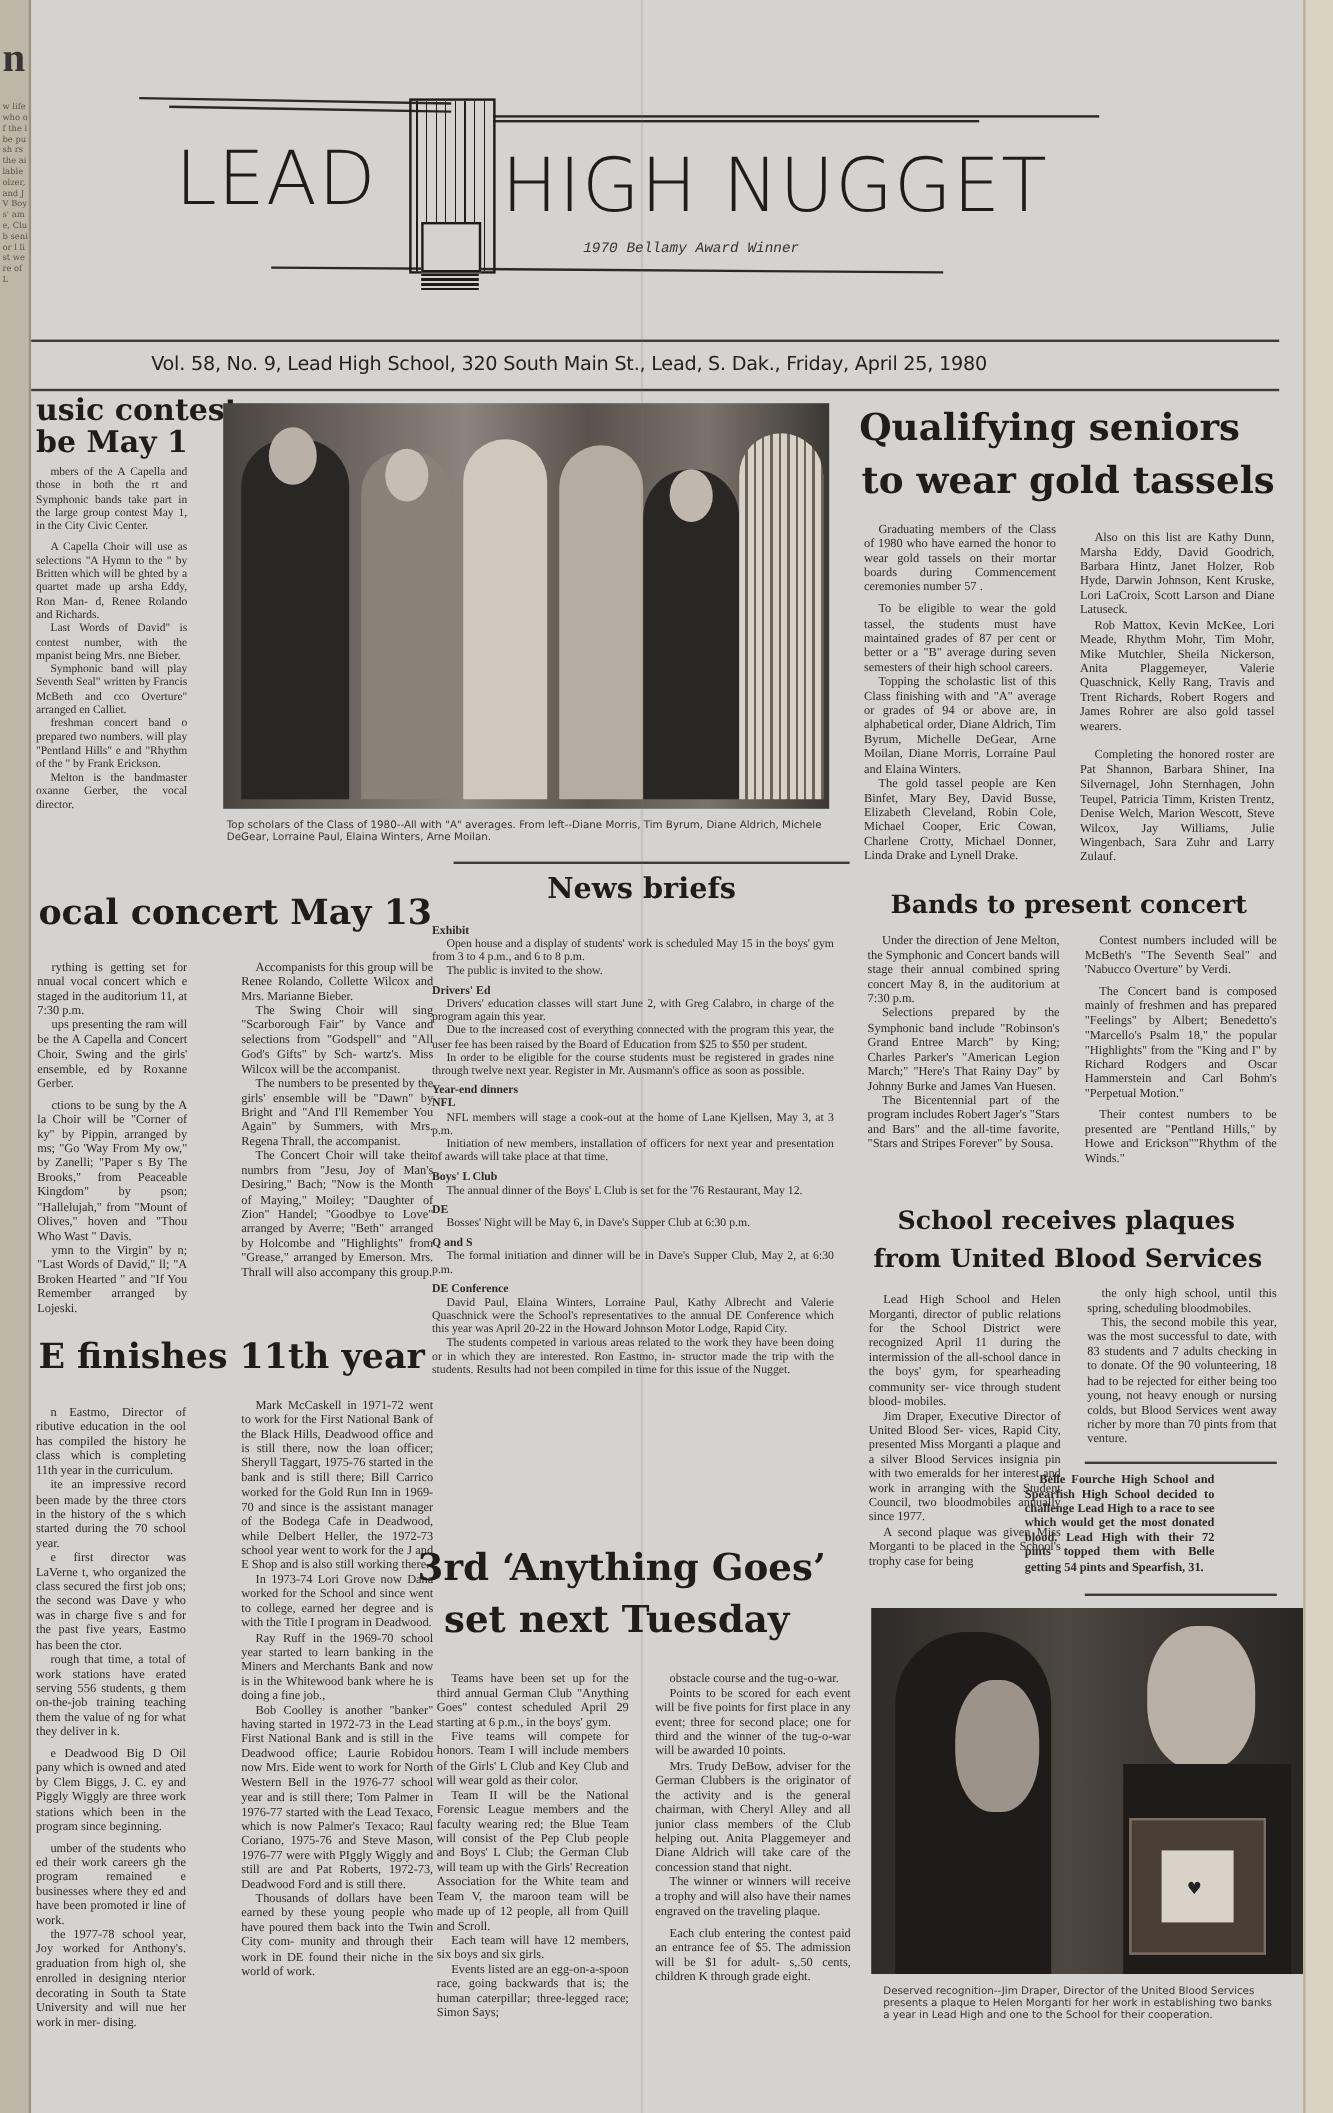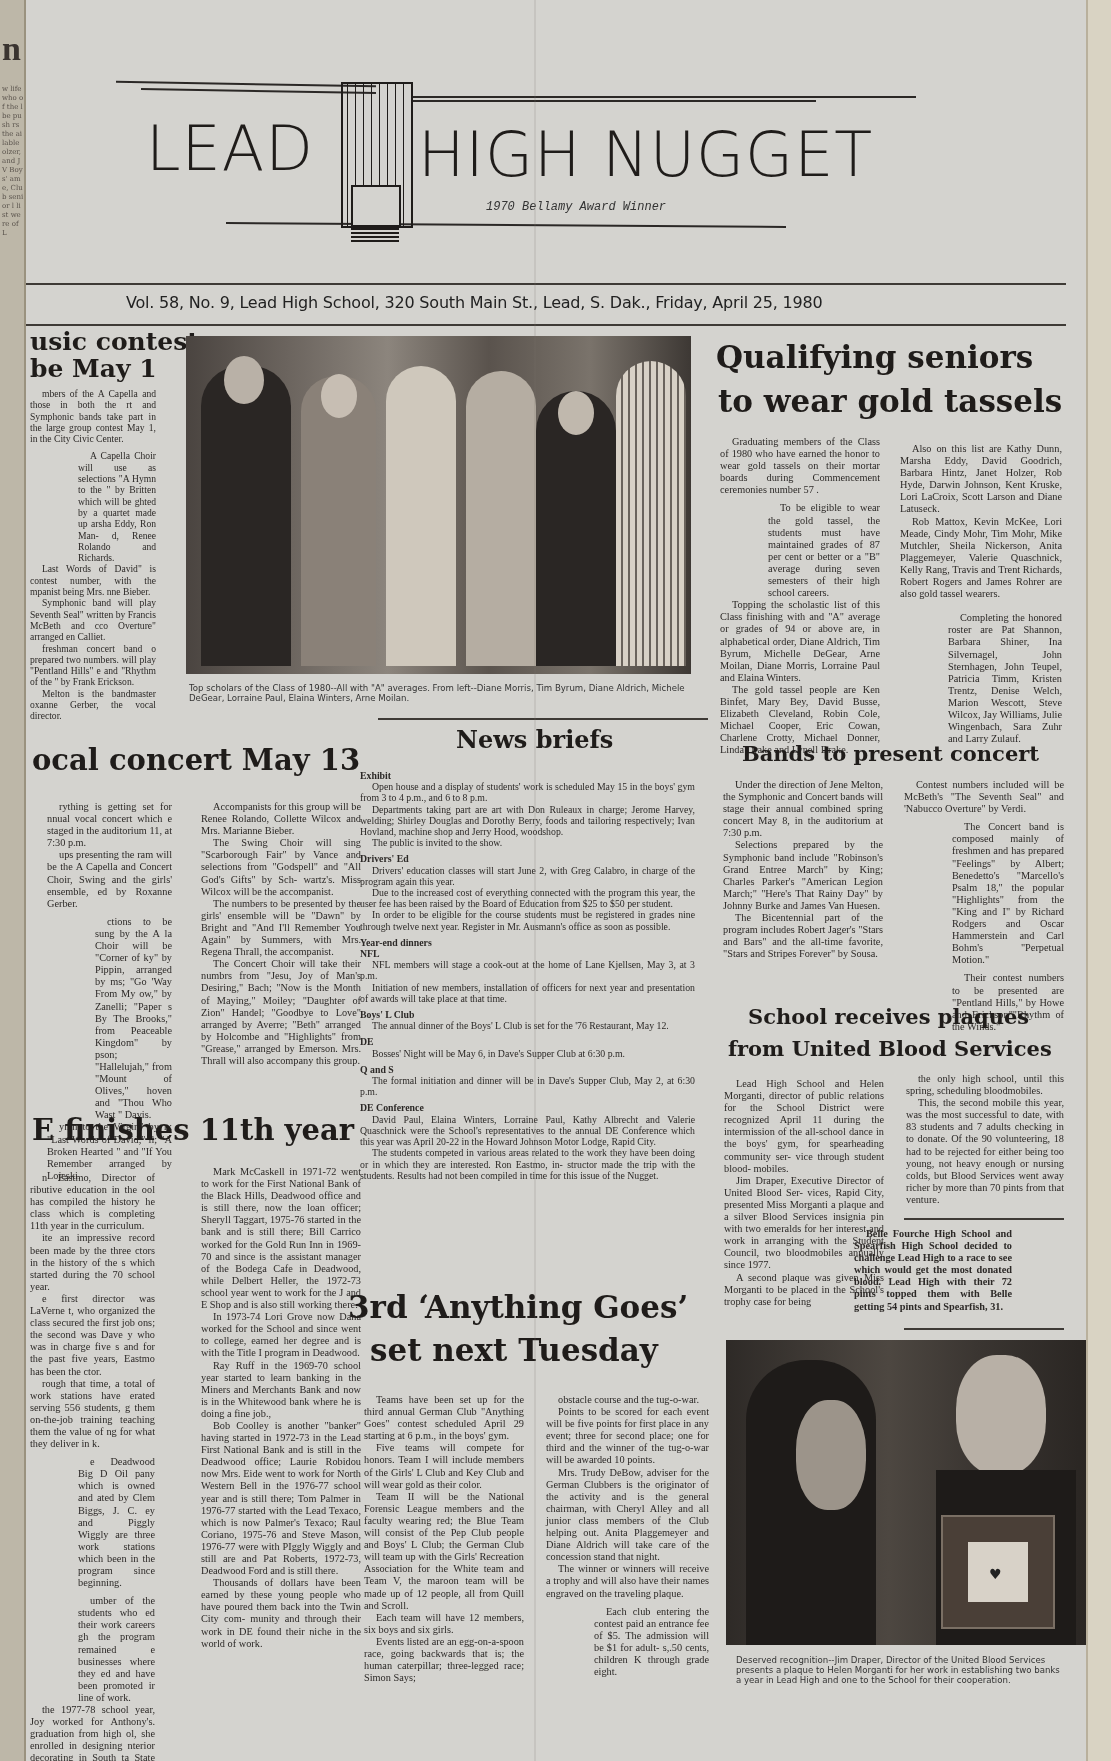--- a/index.html
+++ b/index.html
@@ -18,21 +18,21 @@
   .tower-door { position:absolute; left:147px; top:192px; width:22px; height:30px; border:2px solid #1f1c1a; background:#d4d3cf; }
   .steps { position:absolute; left:150px; top:228px; width:24px; height:12px; background:repeating-linear-gradient(180deg, #1f1c1a 0 2px, transparent 2px 4px); }
   .award { position:absolute; left:490px; top:200px; font-family:"DejaVu Sans", sans-serif; font-style:italic; font-size:12px; color:#333; }
   .dateline { position:absolute; left:100px; top:296px; font-family:"DejaVu Sans", sans-serif; font-size:16px; color:#222; letter-spacing:-0.2px; }
 
   
   .hl { position:absolute; font-family:"DejaVu Serif", serif; font-weight:bold; color:#1f1c1a; line-height:1.1; white-space:nowrap; }
   .txt { position:absolute; font-family:"Liberation Serif", serif; font-size:10.3px; line-height:12.1px; color:#2c2927; text-align:justify; }
   .txt p { margin:0; text-indent:12px; }
   .txt p + p { margin-top:0; }
-  .txt .gap { margin-top:6px;margin-left:48px; }
+  .txt .gap { margin-top:6px; }
   .sub { font-weight:bold; text-indent:0 !important; margin-top:5px !important; }
   .caption { position:absolute; font-family:"DejaVu Sans", sans-serif; font-size:8.6px; line-height:10px; color:#333; }
   .rule { position:absolute; height:1.5px; background:#3e3a36; }
   .photo { position:absolute; background:#3a3633; overflow:hidden; }
   .bold-txt p { font-weight:bold; }
 </style>
 </head>
 <body>
 
 <div class="leftpage">
@@ -81,40 +81,39 @@
     <div class="abs" style="left:280px;top:35px;width:70px;height:295px;border-radius:35px 35px 0 0;background:#b5ada2;"></div>
     <div class="abs" style="left:350px;top:55px;width:80px;height:275px;border-radius:40px 40px 0 0;background:#2a2624;"></div>
     <div class="abs" style="left:372px;top:55px;width:36px;height:44px;border-radius:50%;background:#c0b8ad;"></div>
     <div class="abs" style="left:430px;top:25px;width:70px;height:305px;border-radius:35px 35px 0 0;background:repeating-linear-gradient(90deg,#d8d1c6 0 5px,#6a635c 5px 7px);"></div>
   </div>
   <div class="caption" style="left:163px;top:683px;width:500px;">Top scholars of the Class of 1980--All with "A" averages. From left--Diane Morris, Tim Byrum, Diane Aldrich, Michele DeGear, Lorraine Paul, Elaina Winters, Arne Moilan.</div>
   <div class="rule" style="left:352px;top:718px;width:330px;"></div>
 
   <div>
     <div class="hl" style="left:6px;top:745px;font-size:29px;">ocal concert May 13</div>
-    <div class="txt" style="left:21px;top:801px;width:125px;">
+    <div class="txt" style="left:5px;top:801px;width:125px;">
       <p>rything is getting set for nnual vocal concert which e staged in the auditorium 11, at 7:30 p.m.</p>
       <p>ups presenting the ram will be the A Capella and Concert Choir, Swing and the girls' ensemble, ed by Roxanne Gerber.</p>
       <p class="gap">ctions to be sung by the A la Choir will be "Corner of ky" by Pippin, arranged by ms; "Go 'Way From My ow," by Zanelli; "Paper s By The Brooks," from Peaceable Kingdom" by pson; "Hallelujah," from "Mount of Olives," hoven and "Thou Who Wast " Davis.</p>
       <p>ymn to the Virgin" by n; "Last Words of David," ll; "A Broken Hearted " and "If You Remember arranged by Lojeski.</p>
     </div>
     <div class="txt" style="left:175px;top:801px;width:160px;">
       <p>Accompanists for this group will be Renee Rolando, Collette Wilcox and Mrs. Marianne Bieber.</p>
       <p>The Swing Choir will sing "Scarborough Fair" by Vance and selections from "Godspell" and "All God's Gifts" by Sch- wartz's. Miss Wilcox will be the accompanist.</p>
       <p>The numbers to be presented by the girls' ensemble will be "Dawn" by Bright and "And I'll Remember You Again" by Summers, with Mrs. Regena Thrall, the accompanist.</p>
       <p>The Concert Choir will take their numbrs from "Jesu, Joy of Man's Desiring," Bach; "Now is the Month of Maying," Moiley; "Daughter of Zion" Handel; "Goodbye to Love" arranged by Averre; "Beth" arranged by Holcombe and "Highlights" from "Grease," arranged by Emerson. Mrs. Thrall will also accompany this group.</p>
     </div>
   </div>
 
   <div>
     <div class="hl" style="left:430px;top:727px;font-size:24px;text-align:center;">News briefs</div>
     <div class="txt" style="left:334px;top:765px;width:335px;font-size:9.8px;line-height:11.2px;">
       <p class="sub">Exhibit</p>
       <p>Open house and a display of students' work is scheduled May 15 in the boys' gym from 3 to 4 p.m., and 6 to 8 p.m.</p>
-      <p>Departments taking part are art with Don Ruleaux in charge; Jerome Harvey, welding; Shirley Douglas and Dorothy Berry, foods and tailoring respectively; Ivan Hovland, machine shop and Jerry Hood, woodshop.</p>
       <p>The public is invited to the show.</p>
       <p class="sub">Drivers' Ed</p>
       <p>Drivers' education classes will start June 2, with Greg Calabro, in charge of the program again this year.</p>
       <p>Due to the increased cost of everything connected with the program this year, the user fee has been raised by the Board of Education from $25 to $50 per student.</p>
       <p>In order to be eligible for the course students must be registered in grades nine through twelve next year. Register in Mr. Ausmann's office as soon as possible.</p>
       <p class="sub">Year-end dinners</p>
       <p class="sub" style="margin-top:0 !important">NFL</p>
       <p>NFL members will stage a cook-out at the home of Lane Kjellsen, May 3, at 3 p.m.</p>
       <p>Initiation of new members, installation of officers for next year and presentation of awards will take place at that time.</p>
       <p class="sub">Boys' L Club</p>
@@ -172,21 +171,21 @@
     <div class="hl" style="left:690px;top:340px;font-size:31px;">Qualifying seniors</div>
     <div class="hl" style="left:692px;top:384px;font-size:31px;">to wear gold tassels</div>
     <div class="txt" style="left:694px;top:436px;width:160px;">
       <p>Graduating members of the Class of 1980 who have earned the honor to wear gold tassels on their mortar boards during Commencement ceremonies number 57 .</p>
       <p class="gap">To be eligible to wear the gold tassel, the students must have maintained grades of 87 per cent or better or a "B" average during seven semesters of their high school careers.</p>
       <p>Topping the scholastic list of this Class finishing with and "A" average or grades of 94 or above are, in alphabetical order, Diane Aldrich, Tim Byrum, Michelle DeGear, Arne Moilan, Diane Morris, Lorraine Paul and Elaina Winters.</p>
       <p>The gold tassel people are Ken Binfet, Mary Bey, David Busse, Elizabeth Cleveland, Robin Cole, Michael Cooper, Eric Cowan, Charlene Crotty, Michael Donner, Linda Drake and Lynell Drake.</p>
     </div>
     <div class="txt" style="left:874px;top:443px;width:162px;">
       <p>Also on this list are Kathy Dunn, Marsha Eddy, David Goodrich, Barbara Hintz, Janet Holzer, Rob Hyde, Darwin Johnson, Kent Kruske, Lori LaCroix, Scott Larson and Diane Latuseck.</p>
-      <p>Rob Mattox, Kevin McKee, Lori Meade, Cindy Mohr, Tim Mohr, Mike Mutchler, Sheila Nickerson, Anita Plaggemeyer, Valerie Quaschnick, Kelly Rang, Travis and Trent Richards, Robert Rogers and James Rohrer are also gold tassel wearers.</p>
+      <p>Rob Mattox, Kevin McKee, Lori Meade, Rhythm Mohr, Tim Mohr, Mike Mutchler, Sheila Nickerson, Anita Plaggemeyer, Valerie Quaschnick, Kelly Rang, Travis and Trent Richards, Robert Rogers and James Rohrer are also gold tassel wearers.</p>
       <p class="gap" style="margin-top:12px">Completing the honored roster are Pat Shannon, Barbara Shiner, Ina Silvernagel, John Sternhagen, John Teupel, Patricia Timm, Kristen Trentz, Denise Welch, Marion Wescott, Steve Wilcox, Jay Williams, Julie Wingenbach, Sara Zuhr and Larry Zulauf.</p>
     </div>
   </div>
 
   <div>
     <div class="hl" style="left:716px;top:742px;font-size:21px;">Bands to present concert</div>
     <div class="txt" style="left:697px;top:779px;width:160px;">
       <p>Under the direction of Jene Melton, the Symphonic and Concert bands will stage their annual combined spring concert May 8, in the auditorium at 7:30 p.m.</p>
       <p>Selections prepared by the Symphonic band include "Robinson's Grand Entree March" by King; Charles Parker's "American Legion March;" "Here's That Rainy Day" by Johnny Burke and James Van Huesen.</p>
       <p>The Bicentennial part of the program includes Robert Jager's "Stars and Bars" and the all-time favorite, "Stars and Stripes Forever" by Sousa.</p>

